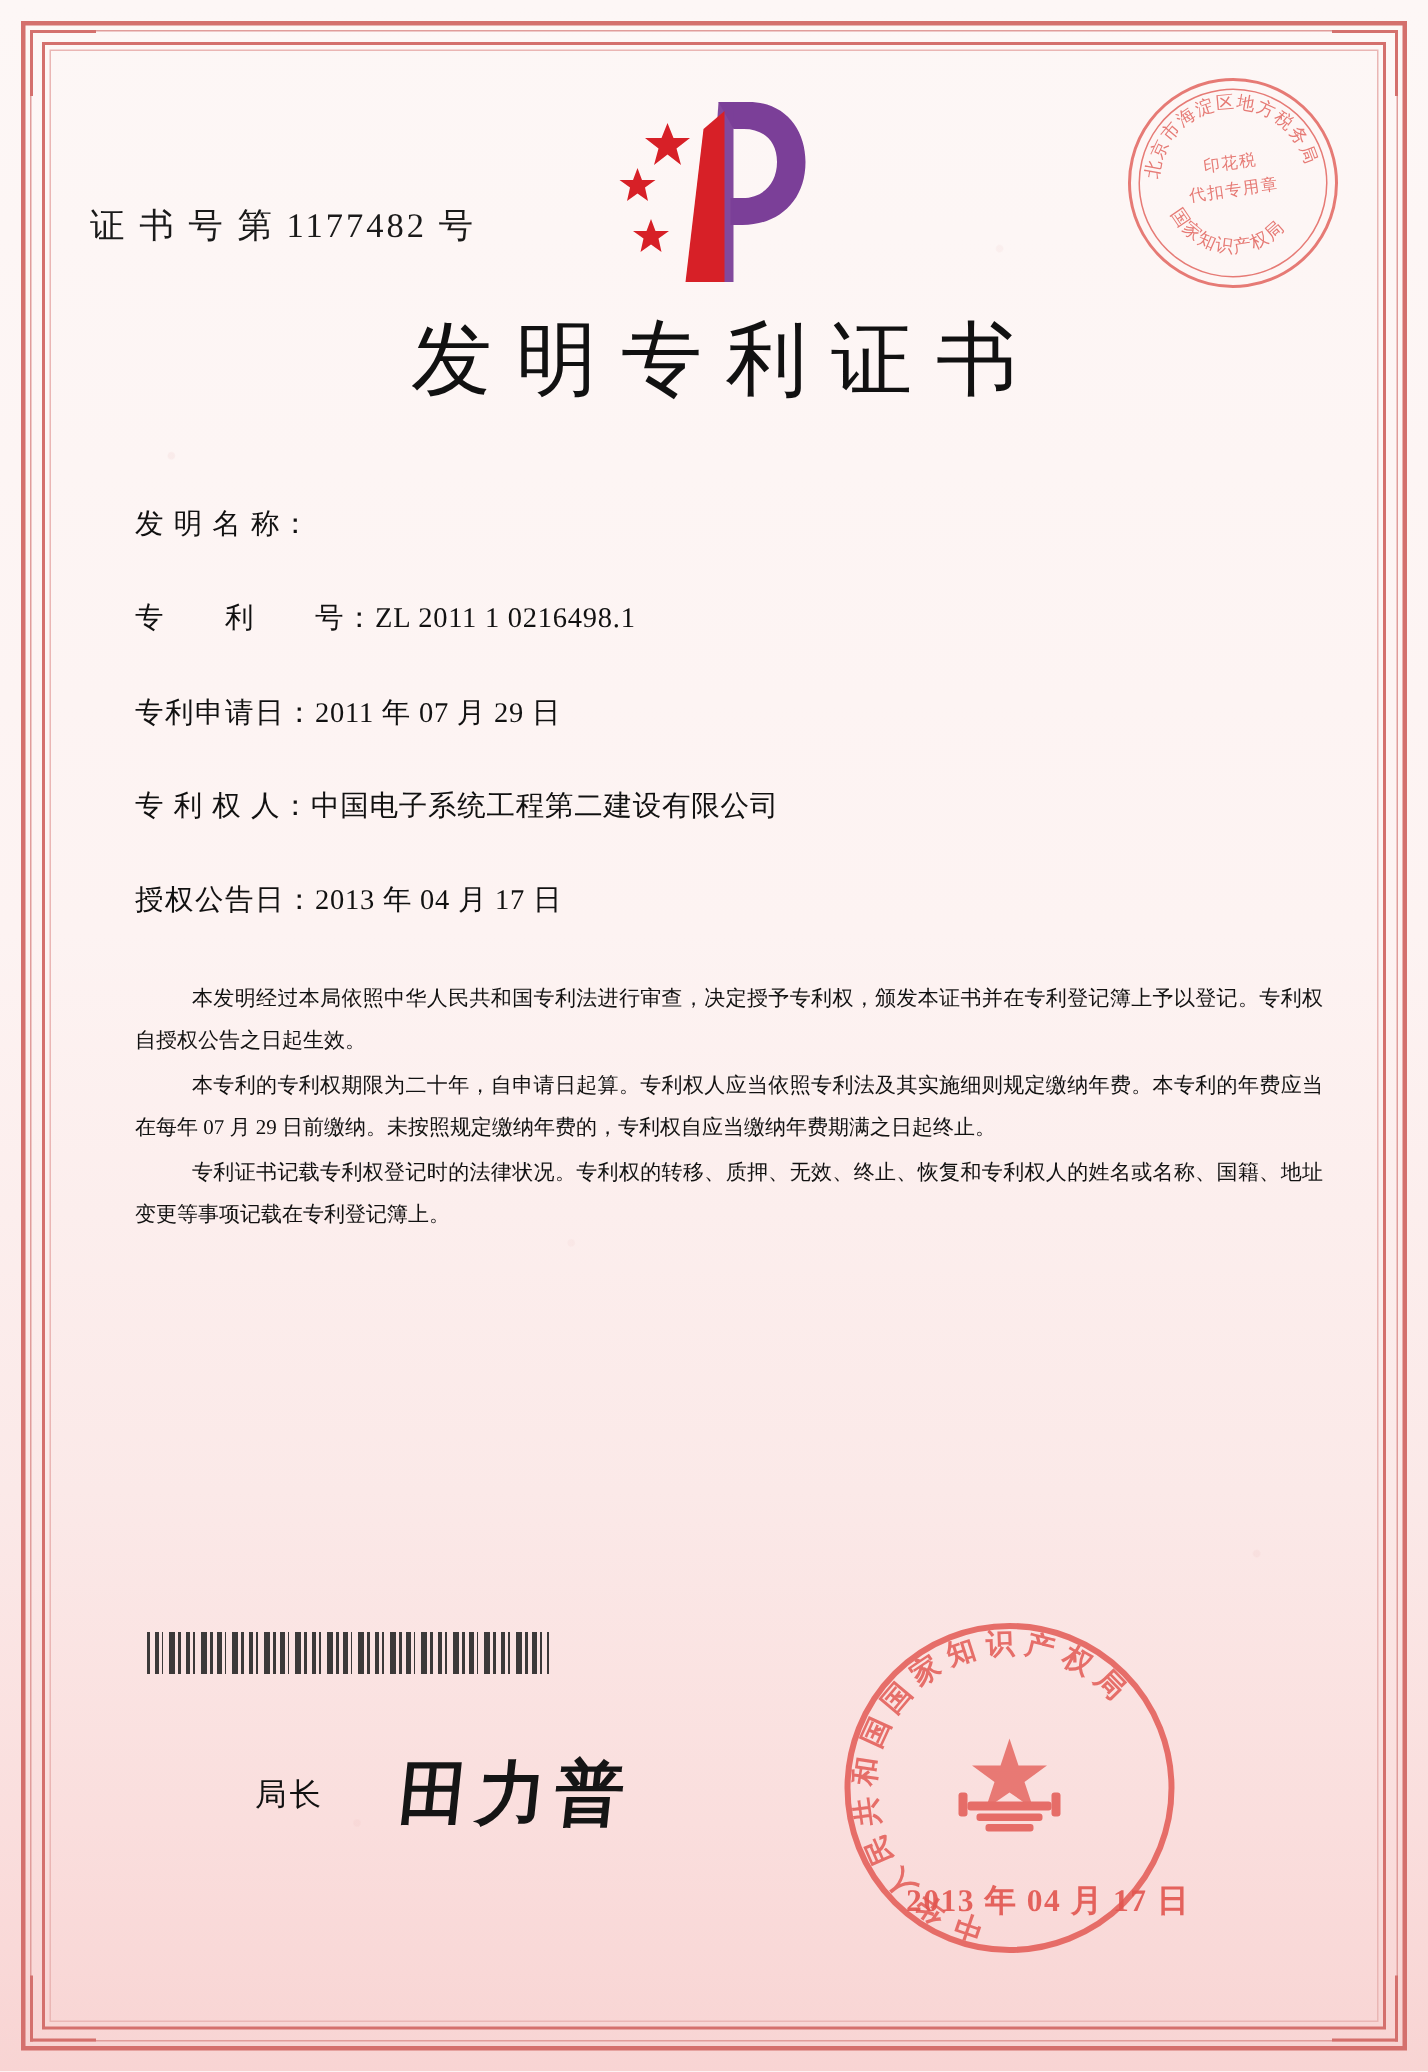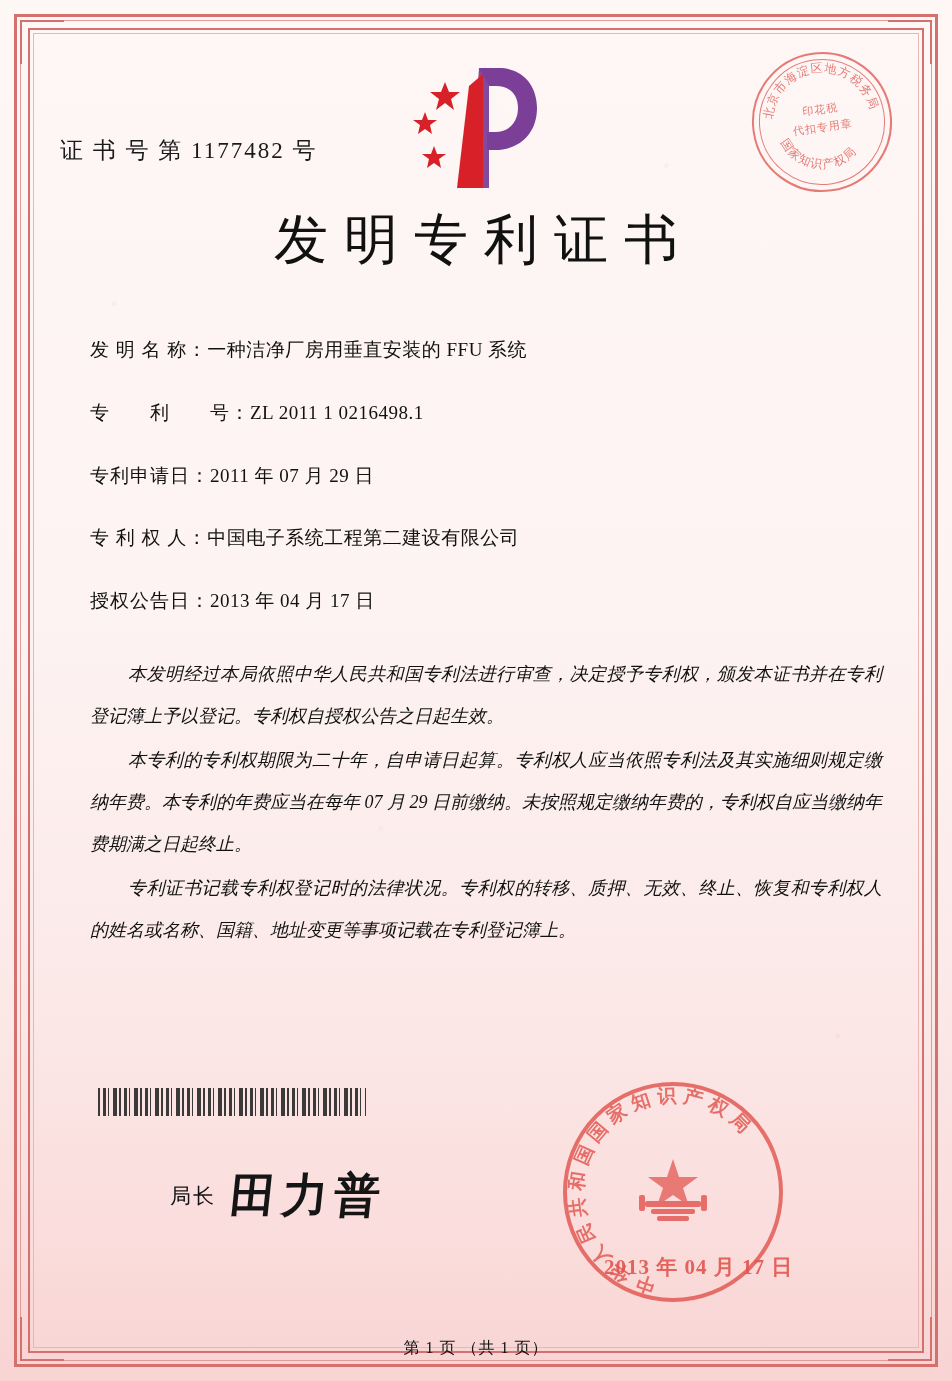--- a/index.html
+++ b/index.html
@@ -149,25 +149,24 @@
     letter-spacing: 1px;
   }
   .field .value {
     letter-spacing: .5px;
   }
 
   .body-text {
     margin-top: 6px;
     padding-left: 30px;
     padding-right: 10px;
-    font-size: 18px;
-    line-height: 42px;
+    font-size: 14px;
+    line-height: 28px;
     color: #111;
     text-align: justify;
-    font-style: italic;
   }
   .body-text p {
     margin: 0 0 2px 0;
     text-indent: 38px;
   }
 
   .barcode {
     position: absolute;
     left: 98px;
     top: 1088px;
@@ -182,20 +181,21 @@
     );
     opacity: .88;
   }
 
   .signature-row {
     position: absolute;
     left: 170px;
     top: 1165px;
     display: flex;
     align-items: center;
+    gap: 36px;
   }
   .signature-row .sig-label {
     font-size: 21px;
     color: #111;
     letter-spacing: 2px;
     margin-right: 14px;
   }
   .signature-row .sig-ink {
     font-size: 46px;
     color: #151515;
@@ -298,21 +298,20 @@
   </div>
 
   <div class="content">
     <div class="cert-number">证 书 号 第 1177482 号</div>
 
     <div class="title">发明专利证书</div>
 
     <div class="fields">
       <div class="field">
         <span class="label">发 明 名 称：</span>
-        <span class="value">一种洁净厂房用垂直安装的 FFU 系统</span>
       </div>
       <div class="field">
         <span class="label">专　　利　　号：</span>
         <span class="value">ZL 2011 1 0216498.1</span>
       </div>
       <div class="field">
         <span class="label">专利申请日：</span>
         <span class="value">2011 年 07 月 29 日</span>
       </div>
       <div class="field">
@@ -355,14 +354,13 @@
         <rect x="24" y="54" width="44" height="5" rx="2"></rect>
         <rect x="30" y="61" width="32" height="5" rx="2"></rect>
         <rect x="12" y="40" width="6" height="16" rx="2"></rect>
         <rect x="74" y="40" width="6" height="16" rx="2"></rect>
       </g>
     </svg>
   </div>
 
   <div class="seal-date">2013 年 04 月 17 日</div>
 
-  <div class="footer">第 1 页 （共 1 页）</div>
 </div>
 
 </body></html>

